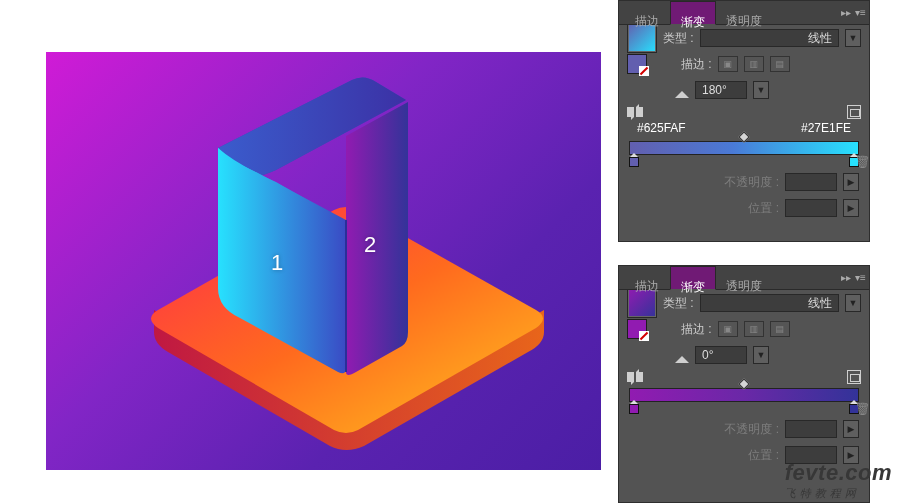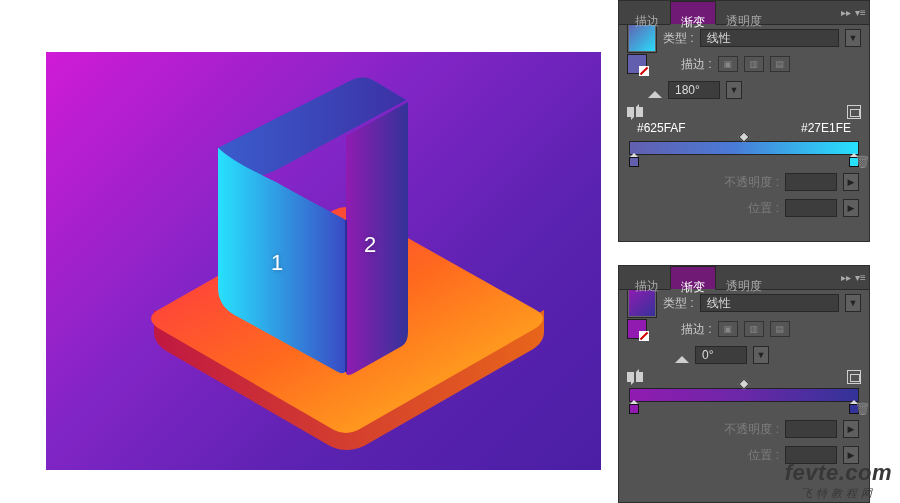--- a/index.html
+++ b/index.html
@@ -106,21 +106,21 @@
   .field {
     background: #3d3d3d;
     border: 1px solid #282828;
     height: 18px;
     color: #ddd;
     padding: 0 6px;
     display:flex;
     align-items:center;
     line-height:16px;
   }
-  .field.flex { flex:1; }
+  .field.flex { flex:1;justify-content:flex-end; }
   .dropdown-btn {
     width: 16px;
     height: 18px;
     background: #5f5f5f;
     border: 1px solid #282828;
     display:flex;align-items:center;justify-content:center;
     color:#222;
     font-size: 9px;
     cursor:pointer;
   }
@@ -209,21 +209,21 @@
   .diamond {
     position:absolute; top:-8px; width:8px; height:8px;
     background:#d6d6d6; transform: translateX(-50%) rotate(45deg);
     border:1px solid #333;
   }
 
   
   .watermark {
     position:absolute;
     right: 8px; bottom: 2px;
-    text-align:center;
+    text-align:left;
     pointer-events:none;
     color:#373737;
     font-style:italic;
   }
   .watermark .brand { font-size:22px; font-weight:700; letter-spacing:0.5px;}
   .watermark .sub { font-size:11px; letter-spacing:4px; }
 
   
   .angle-tri {
     width:0;height:0;
@@ -339,21 +339,21 @@
     <div class="swatch-small" style="background:#625FAF">
         <span class="no"></span>
       </div>
     <span style="width:22px"></span>
     <span class="label">描边 :</span>
     <div class="mini-btn">▣</div>
     <div class="mini-btn">▥</div>
     <div class="mini-btn">▤</div>
   </div>
 
-  <div class="row" style="padding-left:29px">
+  <div class="row" style="padding-left:56px">
     <span class="angle-tri"></span>
     <div class="field" style="width:52px">
       <span>180°</span>
     </div>
     <div class="dropdown-btn">▼</div>
   </div>
 
   <div class="row" style="height:18px">
     <span class="reverse-icon"></span>
     <span style="flex:1"></span>

